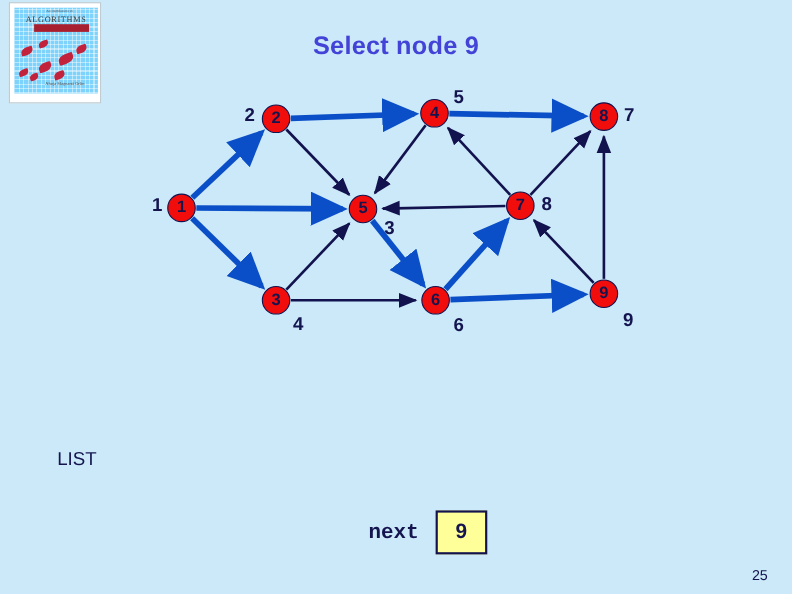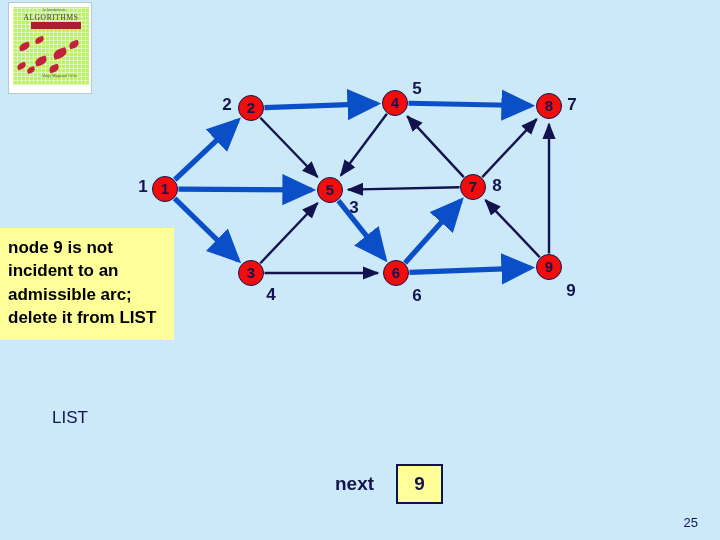--- a/index.html
+++ b/index.html
@@ -29,21 +29,21 @@
     width: 84px; height: 92px;
     background: #ffffff;
     border: 1px solid #b9c8cf;
     box-sizing: border-box;
     overflow: hidden;
   }
   .book-inner {
     position: absolute;
     left: 4px; top: 4px;
     width: 76px; height: 78px;
-    background: #bef264;
+    background: #7dd3fc;
     overflow: hidden;
   }
   .book-grid {
     position: absolute; inset: 0;
     background-image:
       repeating-linear-gradient(0deg, rgba(255,255,255,.45) 0 1px, transparent 1px 4px),
       repeating-linear-gradient(90deg, rgba(255,255,255,.45) 0 1px, transparent 1px 4px);
   }
   .book-title {
     position: absolute;
@@ -150,20 +150,21 @@
     color: #14144f;
     font-size: 17px;
     font-weight: normal;
   }
   .next-label {
     position: absolute;
     left: 335px; top: 473px;
     color: #14144f;
     font-size: 19px;
     font-weight: bold;
+    font-family: Liberation Mono, monospace;
   }
   .next-box {
     position: absolute;
     left: 396px; top: 464px;
     width: 47px; height: 40px;
     background: #ffff99;
     border: 2.5px solid #12124e;
     box-sizing: border-box;
     color: #14144f;
     font-size: 19px;
@@ -195,20 +196,21 @@
       <div class="fish" style="left:40px; top:42px; width:14px; height:9px;"></div>
       <div class="fish" style="left:22px; top:50px; width:12px; height:8px;"></div>
       <div class="fish" style="left:4px;  top:56px; width:9px;  height:6px;"></div>
       <div class="fish" style="left:14px; top:60px; width:8px;  height:6px;"></div>
       <div class="fish" style="left:36px; top:58px; width:10px; height:7px;"></div>
       <div class="fish" style="left:56px; top:34px; width:10px; height:7px;"></div>
       <div class="book-authors">Ahuja  Magnanti  Orlin</div>
     </div>
   </div>
 
+  <div class="slide-title">Select node 9</div>
 
   <svg id="graph" viewBox="0 0 720 540">
     <defs>
       <marker id="arrow-hi" markerWidth="7" markerHeight="7" refX="5.6" refY="3" orient="auto">
         <path d="M0,0 L6.5,3 L0,6 Z" fill="#0b4fc8"></path>
       </marker>
       <marker id="arrow-lo" markerWidth="8" markerHeight="8" refX="6.4" refY="3" orient="auto">
         <path d="M0,0.2 L7,3 L0,5.8 Z" fill="#12124e"></path>
       </marker>
     </defs>
@@ -247,21 +249,20 @@
       <div class="node" style="left: 396px; top: 273px;">6</div>
       <div class="nlabel" style="left: 417px; top: 296px;">6</div>
       <div class="node" style="left: 473px; top: 187px;">7</div>
       <div class="nlabel" style="left: 497px; top: 186px;">8</div>
       <div class="node" style="left: 549px; top: 106px;">8</div>
       <div class="nlabel" style="left: 572px; top: 105px;">7</div>
       <div class="node" style="left: 549px; top: 267px;">9</div>
       <div class="nlabel" style="left: 571px; top: 291px;">9</div>
     </div>
 
-  <div class="callout">node 9 is not incident to an admissible arc;  delete it from LIST</div>
 
   <div class="list-label">LIST</div>
 
   <div class="next-label">next</div>
   <div class="next-box">9</div>
 
   <div class="page-num">25</div>
 
 </div>
 

